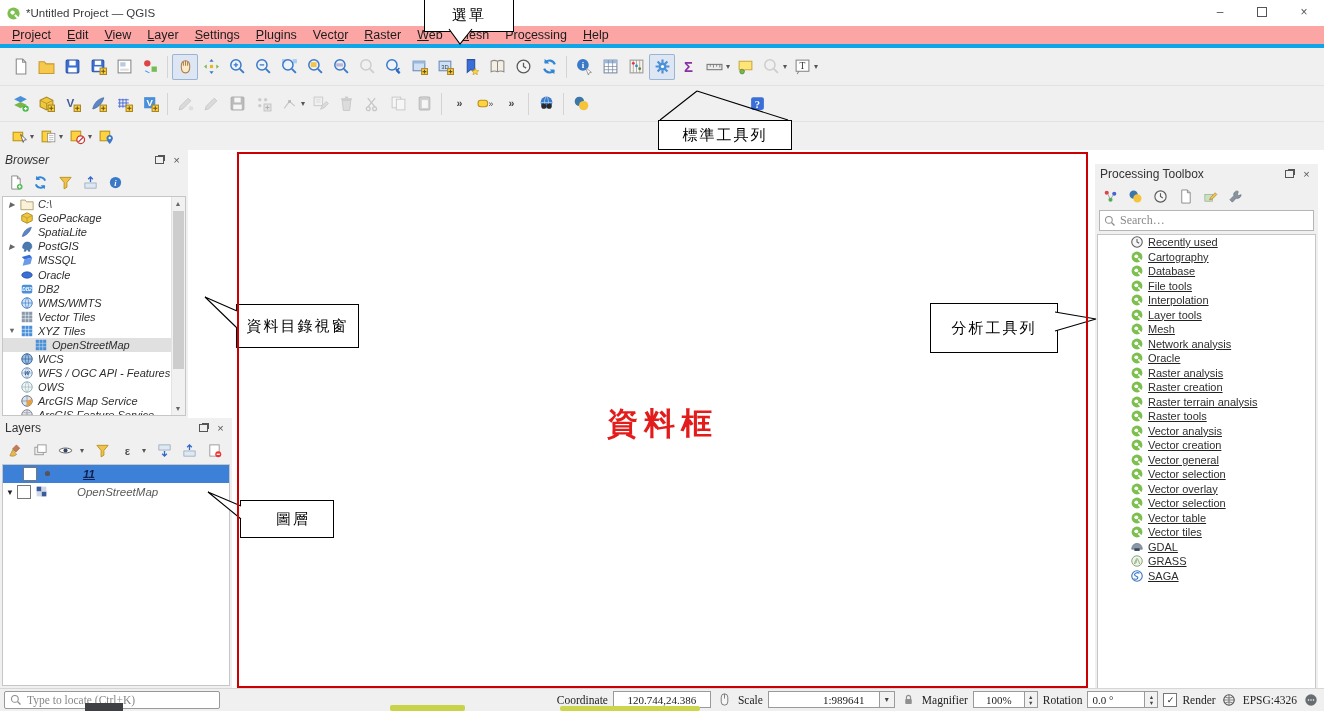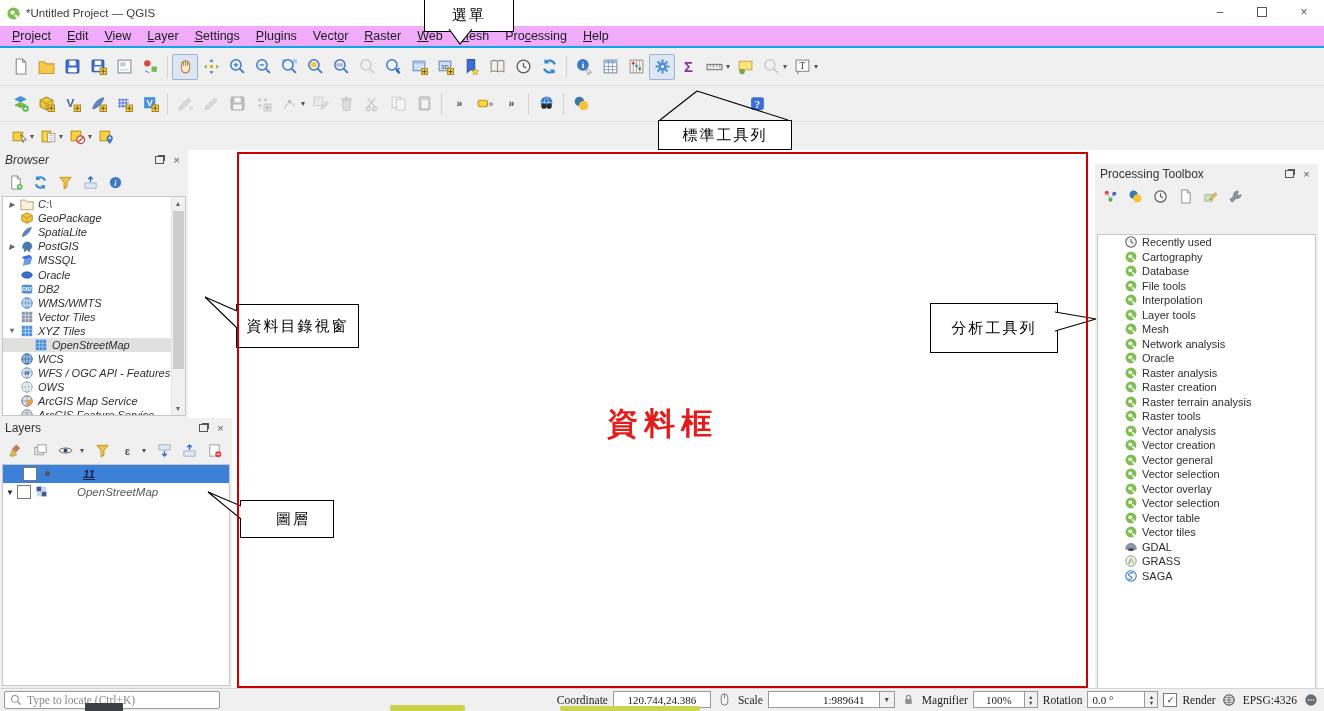--- a/index.html
+++ b/index.html
@@ -6,21 +6,21 @@
   body{width:1324px;height:711px;position:relative;background:#fff;overflow:hidden;
        font-family:"Liberation Sans",sans-serif;color:#222;-webkit-font-smoothing:antialiased;}
   .abs{position:absolute;}
   
   .titlebar{left:0;top:0;width:1324px;height:26px;background:#fff;display:flex;align-items:center;padding-left:6px;box-sizing:border-box;}
   .titlebar .ttl{font-size:11.5px;color:#3a3a3a;margin-left:5px;}
   .winbtns{position:absolute;right:8px;top:4px;display:flex;gap:18px;align-items:center;}
   .winbtn{width:24px;height:16px;display:flex;align-items:center;justify-content:center;font-size:12px;color:#555;}
   .maxsq{width:8px;height:8px;border:1px solid #555;display:inline-block;}
   
-  .menubar{left:0;top:26px;width:1324px;height:22px;background:#f0abfc;display:flex;align-items:center;padding-left:4px;box-sizing:border-box;font-size:12.5px;border-bottom:2px solid #0ea5e9;}
+  .menubar{left:0;top:26px;width:1324px;height:22px;background:#fca5a5;display:flex;align-items:flex-start;padding-left:4px;box-sizing:border-box;font-size:12.5px;border-bottom:4px solid #0ea5e9;}
   .menu-item{padding:2px 8px;color:#1c1c1c;}
   .menu-item u{text-decoration:underline;}
   
   .tbar{left:0;width:1324px;background:#f0f0f0;display:flex;align-items:center;padding-left:7px;box-sizing:border-box;border-bottom:1px solid #e2e2e2;}
   .t1{top:48px;height:38px;}
   .t2{top:86px;height:36px;}
   .t3{top:122px;height:28px;border-bottom:none;}
   .tbi{width:26px;height:26px;display:flex;align-items:center;justify-content:center;border-radius:2px;flex:none;}
   .t3 .tbi{width:24px;height:24px;}
   .tbi.active{background:#dye;background:#dde6f2;box-shadow:inset 0 0 0 1px #9ab4d4;}
@@ -35,21 +35,21 @@
   .pbtn .fl{width:7px;height:6px;border:1px solid #555;box-shadow:2px -2px 0 -1px #555;}
   .ptools{height:24px;display:flex;align-items:center;gap:7px;padding:0 6px;}
   .pti{width:18px;height:18px;display:flex;align-items:center;justify-content:center;}
   .plist{position:absolute;left:2px;right:2px;bottom:2px;background:#fff;border:1px solid #c6c6c6;overflow:hidden;}
   .trow{display:flex;align-items:center;white-space:nowrap;}
   .trow .exp{width:12px;font-size:7.5px;color:#666;text-align:center;flex:none;}
   .trow .ic{width:17px;height:15px;display:flex;align-items:center;justify-content:center;flex:none;margin-right:3px;}
   .trow .lbl{font-size:11px;color:#2e2e2e;}
   .trow.hl{background:#e0e0e0;}
   .browser-list .trow{height:14.1px;padding-left:3px;}
-  .proc-list .trow{height:14.5px;padding-left:12px;}
+  .proc-list .trow{height:14.5px;padding-left:18px;text-decoration:underline;}
   
   .vscroll{position:absolute;right:0;top:0;bottom:0;width:13px;background:#f1f1f1;border-left:1px solid #e3e3e3;}
   .varr{position:absolute;left:0;width:12px;height:13px;display:flex;align-items:center;justify-content:center;font-size:7px;color:#666;}
   .vthumb{position:absolute;left:1px;right:1px;background:#cdcdcd;}
   
   .lyr-row{display:flex;align-items:center;height:18px;font-size:11.5px;}
   .lyr-row.sel{background:#3c80d8;}
   .cbx{width:12px;height:12px;border:1px solid #777;background:#fff;flex:none;display:flex;align-items:center;justify-content:center;font-size:9px;color:#222;}
   .ital{font-style:italic;margin-left:25px;}
   .undl{text-decoration:underline;}
@@ -1033,20 +1033,29 @@
         </span>
       </span>
       <span class="pti">
         <span style="display:flex">
           <svg viewBox="0 0 16 16" width="15" height="15" aria-hidden="true">
             <path d="M10 2a4 4 0 00-3.8 5.2L2 11.4 4.6 14l4.2-4.2A4 4 0 0014 6l-2.5 1-1.5-1.5 1-2.5z" fill="#8a94a0" stroke="#5a646e" stroke-width=".6"></path>
           </svg>
         </span>
       </span>
     </div>
+  <div class="searchbox">
+    <span style="display:flex;">
+        <svg viewBox="0 0 16 16" width="12" height="12">
+          <circle cx="6.5" cy="6.5" r="4.5" fill="none" stroke="#8a8a8a" stroke-width="1.4"></circle>
+          <path d="M10 10l4 4" stroke="#8a8a8a" stroke-width="1.6"></path>
+        </svg>
+      </span>
+    <span>Search…</span>
+  </div>
   <div class="plist proc-list" id="processing-list" style="top:70px;">
       <div class="trow">
         <span class="exp"></span>
         <span class="ic">
           <svg viewBox="0 0 16 16" width="14" height="14" aria-hidden="true">
             <circle cx="8" cy="8" r="6" fill="#f6f6f6" stroke="#5a5a5a" stroke-width="1.2"></circle>
             <path d="M8 4.5V8l2.5 1.5" stroke="#5a5a5a" fill="none" stroke-width="1.2"></path>
           </svg>
         </span>
         <span class="lbl">Recently used</span>

